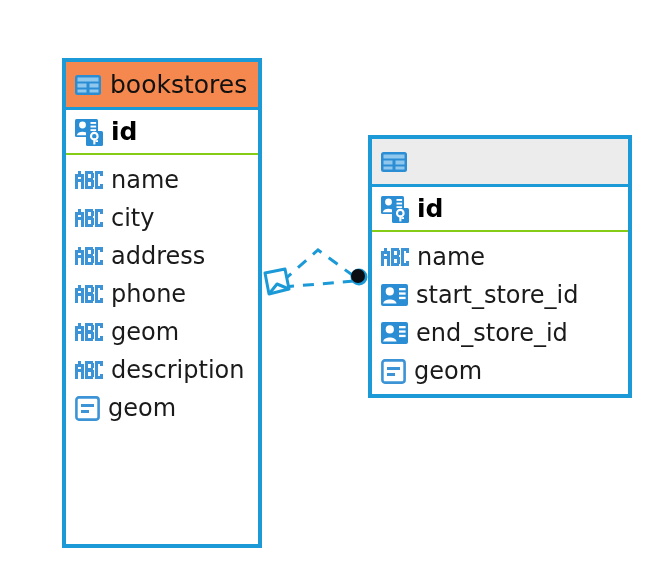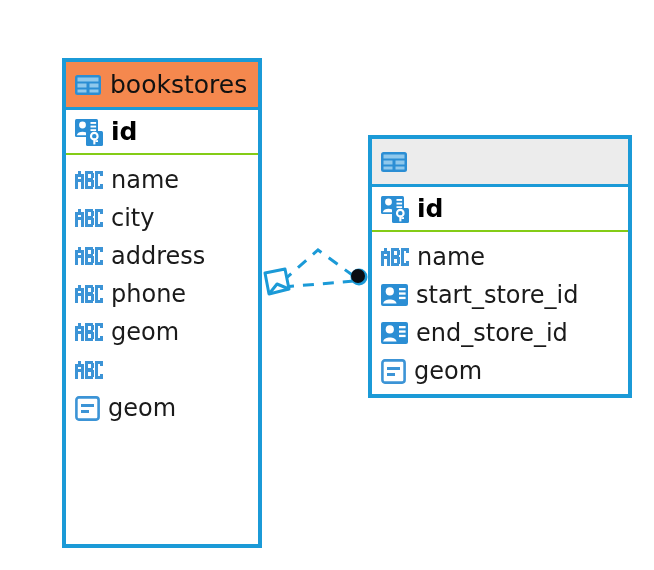--- a/index.html
+++ b/index.html
@@ -233,20 +233,21 @@
           <span class="field-label">geom</span>
         </div>
         <div class="field-row">
           <span class="icon icon-abc"><svg viewBox="0 0 28 18" width="28" height="18">
               <g fill="#3c94d6">
                 <path d="M0 18 V3 H3 V0 H6 V3 H9 V18 H6 V11 H3 V18 Z M3 8 H6 V6 H3 Z"></path>
                 <path d="M10 18 V0 H18 V2 H19 V7 H18 V9 H19 V16 H18 V18 Z M13 7 H16 V3 H13 Z M13 15 H16 V11 H13 Z"></path>
                 <path d="M20 18 V0 H28 V5 H25 V3 H23 V15 H25 V13 H28 V18 Z"></path>
               </g>
             </svg></span>
+          <span class="field-label">description</span>
         </div>
         <div class="field-row">
           <span class="icon icon-geom"><svg viewBox="0 0 25 25" width="25" height="25">
               <rect x="1.4" y="1.4" width="22.2" height="22.2" rx="2.5" fill="#ffffff" stroke="#3c94d6" stroke-width="2.6"></rect>
               <rect x="6" y="8" width="13" height="3" fill="#3c94d6"></rect>
               <rect x="6" y="14" width="8" height="3" fill="#3c94d6"></rect>
             </svg></span>
           <span class="field-label">geom</span>
         </div>
       </div>

